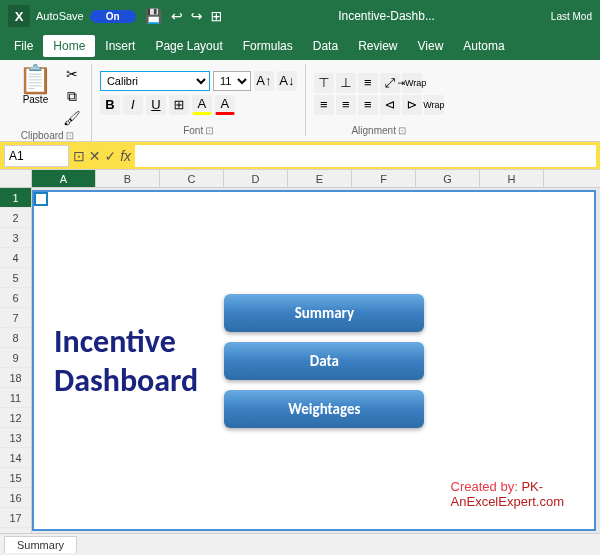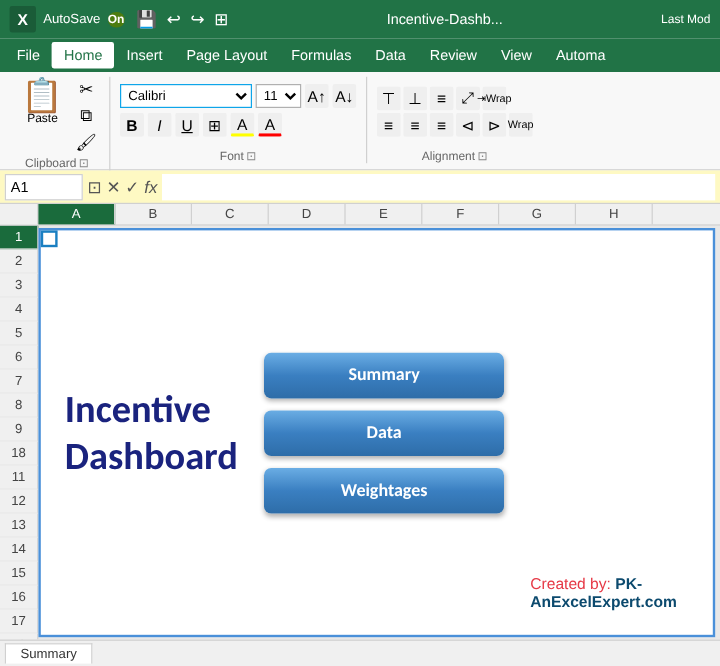--- a/index.html
+++ b/index.html
@@ -31,23 +31,23 @@
       justify-content: center;
       color: white;
       font-weight: bold;
       font-size: 13px;
     }
     .autosave-label {
       color: white;
       font-size: 11px;
     }
     .autosave-toggle {
-      background: #4d7c0f;
+      background: #1d4ed8;
       border-radius: 8px;
-      padding: 1px 0;
+      padding: 1px 16px;
       color: white;
       font-size: 10px;
       font-weight: bold;
     }
     .title-bar-icons {
       display: flex;
       gap: 8px;
       color: white;
       font-size: 14px;
       margin-left: 4px;
@@ -199,21 +199,21 @@
       flex-direction: column;
       gap: 2px;
     }
     .align-row {
       display: flex;
       gap: 2px;
     }
 
     
     .formula-bar {
-      background: #fef9c3;
+      background: #fde047;
       height: 28px;
       display: flex;
       align-items: center;
       border-bottom: 1px solid #d0d0d0;
       padding: 0 4px;
       gap: 4px;
     }
     .cell-ref {
       width: 65px;
       height: 22px;
@@ -340,21 +340,21 @@
       box-shadow: 0 2px 4px rgba(0,0,0,0.3);
       font-family: 'Calibri', Arial, sans-serif;
     }
 
     .dashboard-credit {
       font-size: 13px;
       align-self: flex-end;
       margin-right: 10px;
     }
     .credit-label { color: #e63946; font-weight: normal; }
-    .credit-url { color: #0c4a6e; font-weight: bold; }
+    .credit-url { color: #b91c1c; font-weight: normal; }
 
     
     .tab-bar {
       position: absolute;
       bottom: 0;
       left: 0;
       right: 0;
       height: 22px;
       background: #f0f0f0;
       border-top: 1px solid #d0d0d0;

